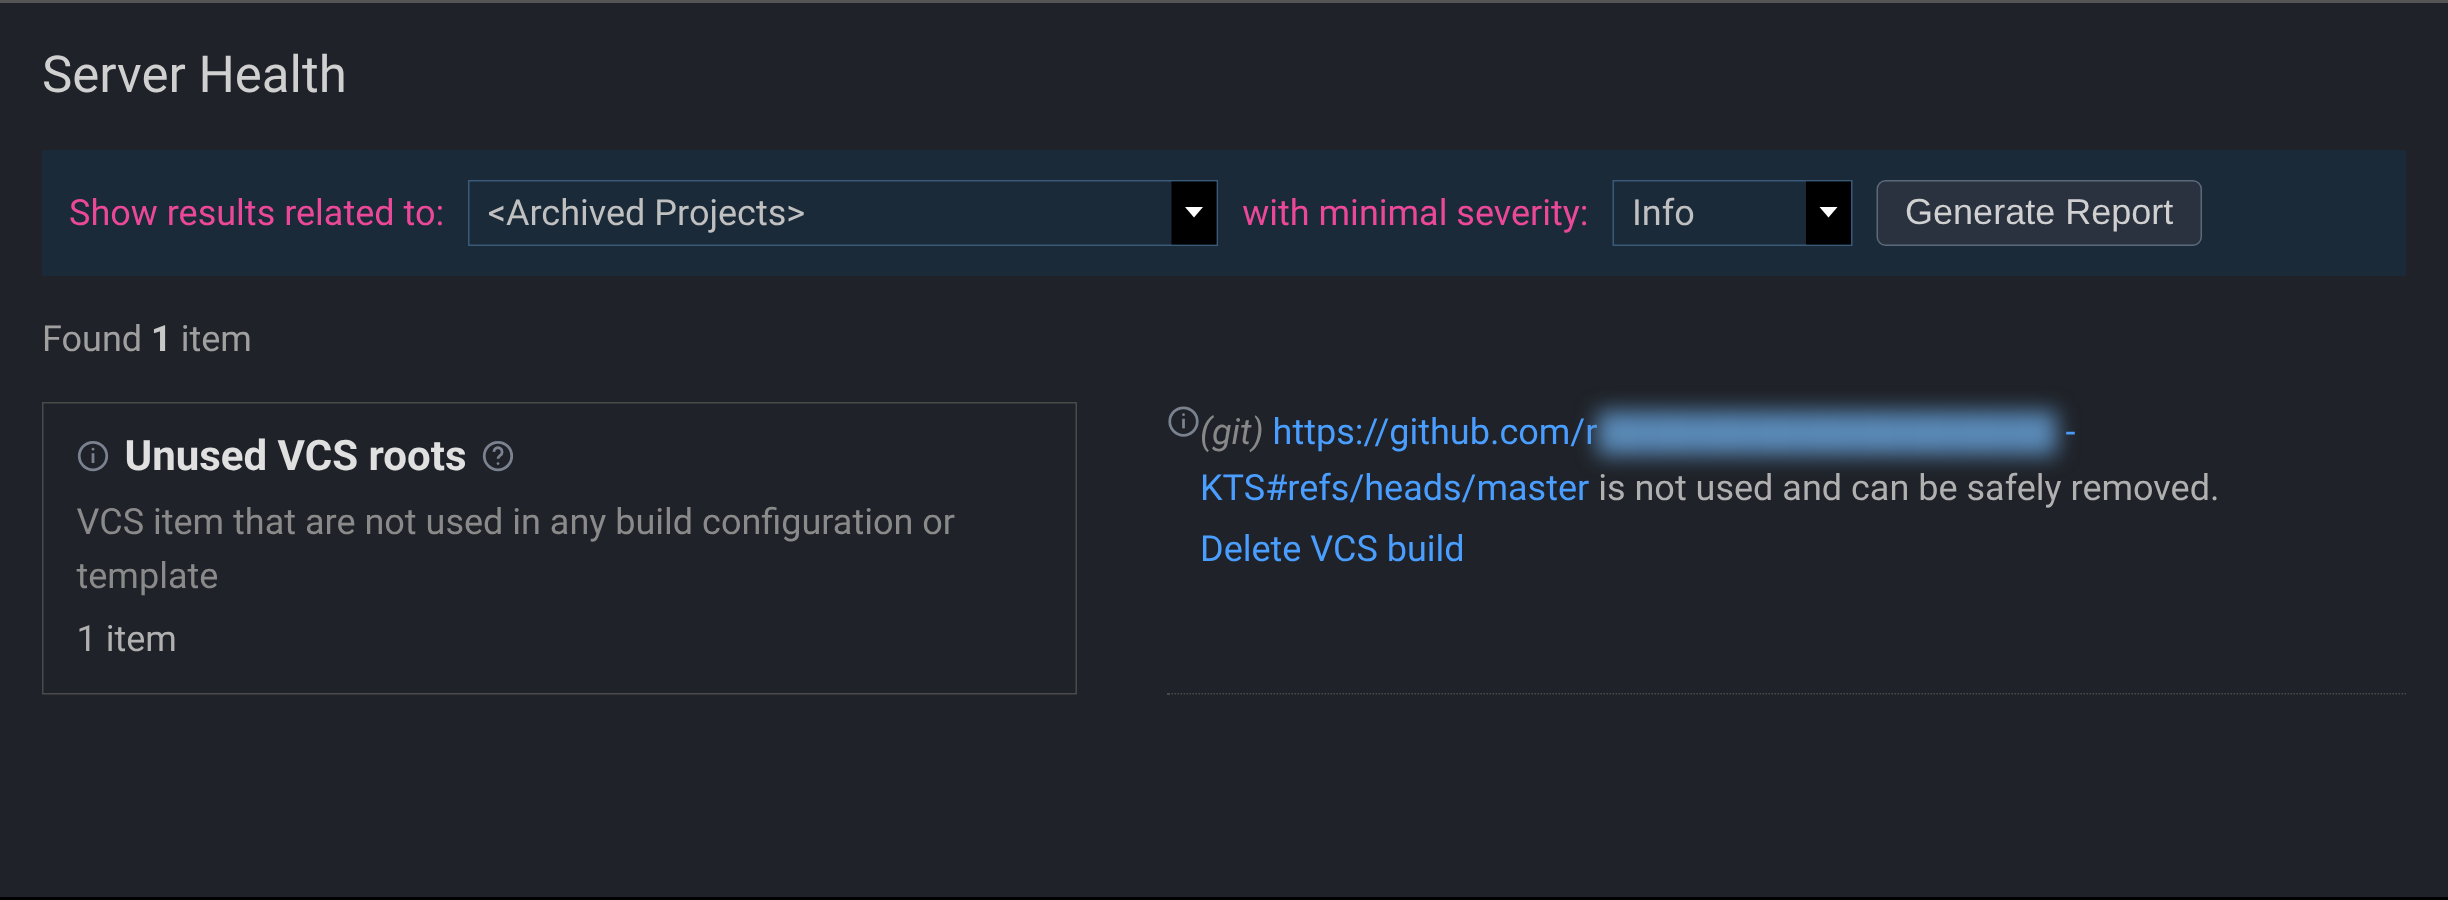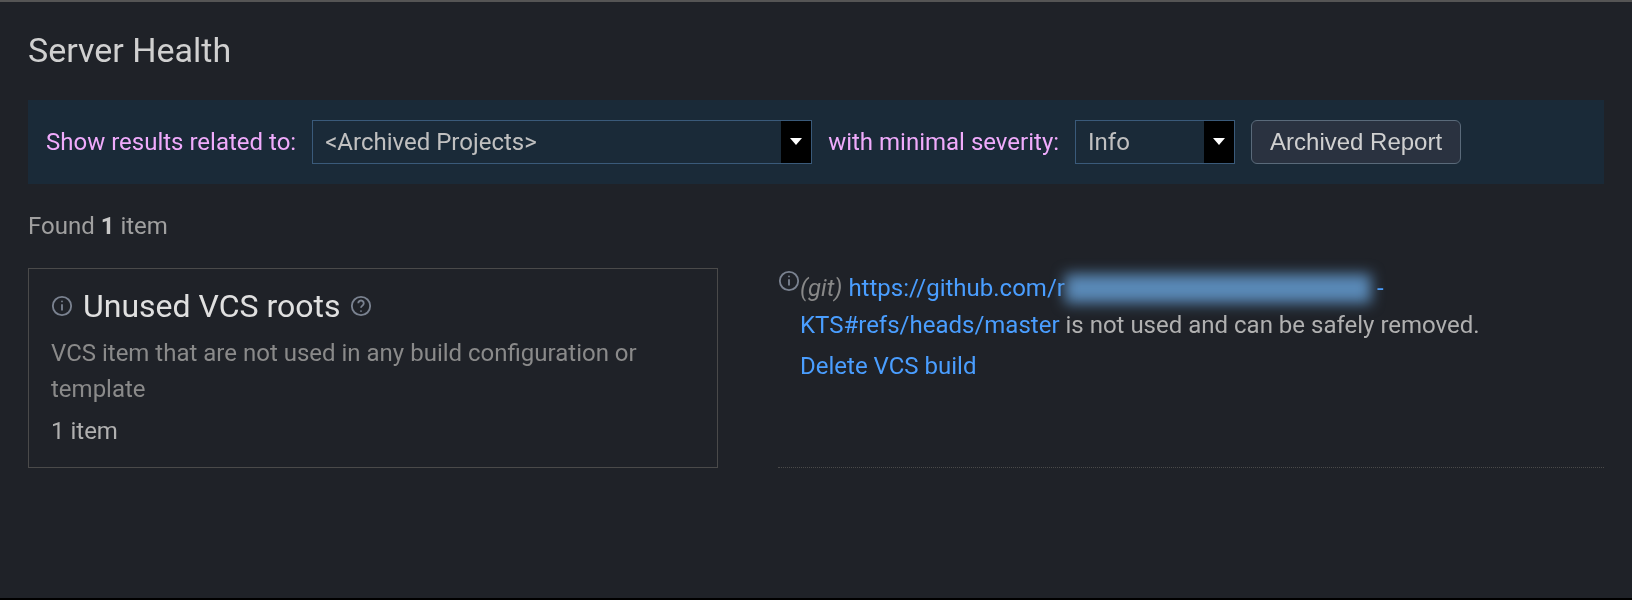--- a/index.html
+++ b/index.html
@@ -29,21 +29,21 @@
     .filter-bar {
       background: #1a2a38;
       padding: 20px 18px;
       display: flex;
       align-items: center;
       gap: 16px;
       margin-bottom: 28px;
       font-size: 24px;
     }
     .filter-label {
-      color: #f0abfc;
+      color: #ec4899;
       white-space: nowrap;
     }
     .select-wrap {
       position: relative;
       display: flex;
       align-items: center;
       border: 1px solid #3a5a7a;
       background: #1a2a38;
       color: #c0c0c0;
       height: 44px;
@@ -107,22 +107,22 @@
       width: 690px;
     }
     .card-header {
       display: flex;
       align-items: center;
       gap: 10px;
       margin-bottom: 10px;
     }
     .card-title {
       color: #e0e0e0;
-      font-size: 32px;
-      font-weight: 400;
+      font-size: 28px;
+      font-weight: 700;
     }
     .info-icon {
       width: 22px;
       height: 22px;
       display: inline-flex;
       align-items: center;
       justify-content: center;
       flex-shrink: 0;
     }
     .info-icon svg {
@@ -203,21 +203,21 @@
 
     <div class="select-wrap narrow">
       <span class="select-value">Info</span>
       <span class="select-caret">
         <svg viewBox="0 0 14 10">
             <path d="M1 1 L7 8 L13 1 Z"></path>
           </svg>
       </span>
     </div>
 
-    <button class="btn">Archived Report</button>
+    <button class="btn">Generate Report</button>
   </div>
 
   <div class="results-count">
     <span>Found </span><span class="bold">1</span><span> item</span>
   </div>
 
   <div class="content-row">
     <div class="card">
       <div class="card-header">
         <span class="info-icon">

